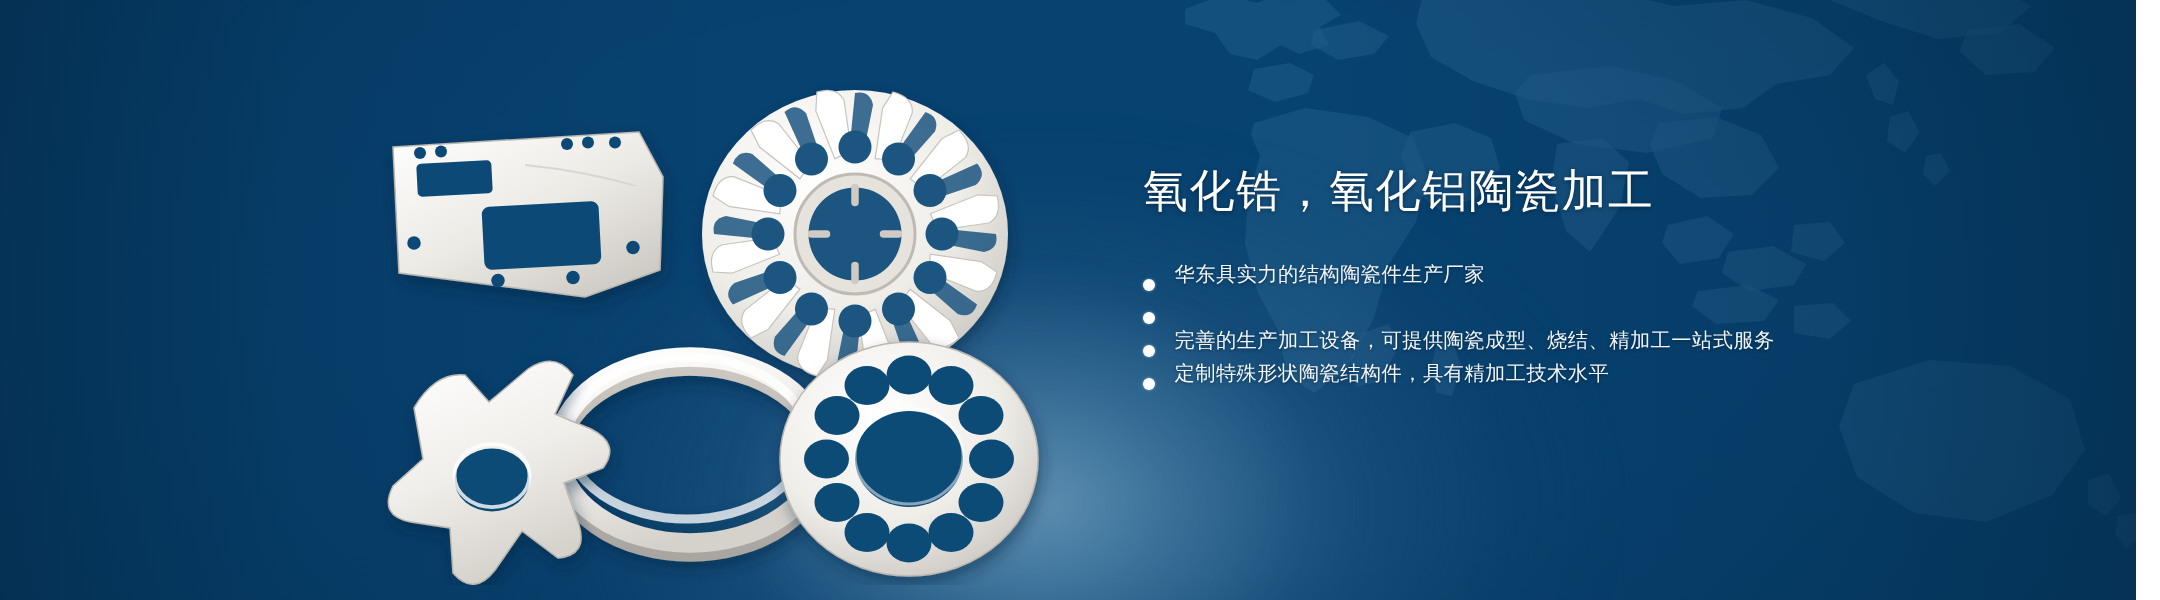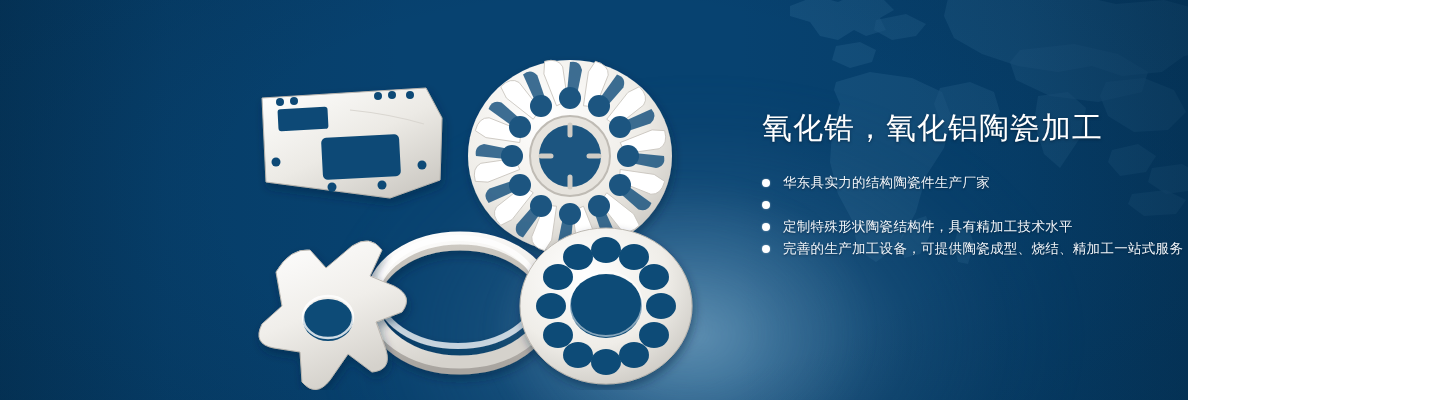--- a/index.html
+++ b/index.html
@@ -4,21 +4,21 @@
 <style>
   * { margin:0; padding:0; box-sizing:border-box; }
   html, body {
     width:1440px; height:400px;
     overflow:hidden;
     font-family:"Liberation Sans","DejaVu Sans",sans-serif;
   }
 
   #banner{
     position:relative;
-    width:1188px; height:400px;
+    width:1424px; height:400px;
     background:#be185d;
     overflow:hidden;
   }
 
   
   .bg-base{
     position:absolute; inset:0;
     background:#074270;
   }
   
@@ -90,21 +90,21 @@
     font-weight:400;
     text-shadow:0 1px 3px rgba(0,18,36,.55);
     white-space:nowrap;
   }
   .bullets{
     list-style:none;
     margin-top:24px;
   }
   .bullet{
     display:flex;
-    align-items:center;
+    align-items:flex-end;
     height:22px;
     margin-bottom:0px;
   }
   .bullet + .bullet{ margin-top:0px; }
   .dot{
     width:8px; height:8px;
     border-radius:50%;
     background:#ffffff;
     flex:0 0 8px;
     margin-right:13px;
@@ -315,22 +315,22 @@
     <ul class="bullets">
       <li class="bullet">
         <span class="dot"></span>
         <span class="btext">华东具实力的结构陶瓷件生产厂家</span>
       </li>
       <li class="bullet">
         <span class="dot"></span>
       </li>
       <li class="bullet">
         <span class="dot"></span>
-        <span class="btext">定制特殊形状陶瓷结构件，具有精加工技术水平</span>
+        <span class="btext">完善的生产加工设备，可提供陶瓷成型、烧结、精加工一站式服务</span>
       </li>
       <li class="bullet">
         <span class="dot"></span>
-        <span class="btext">完善的生产加工设备，可提供陶瓷成型、烧结、精加工一站式服务</span>
+        <span class="btext">定制特殊形状陶瓷结构件，具有精加工技术水平</span>
       </li>
     </ul>
   </div>
 
 </div>
 
 </body></html>

